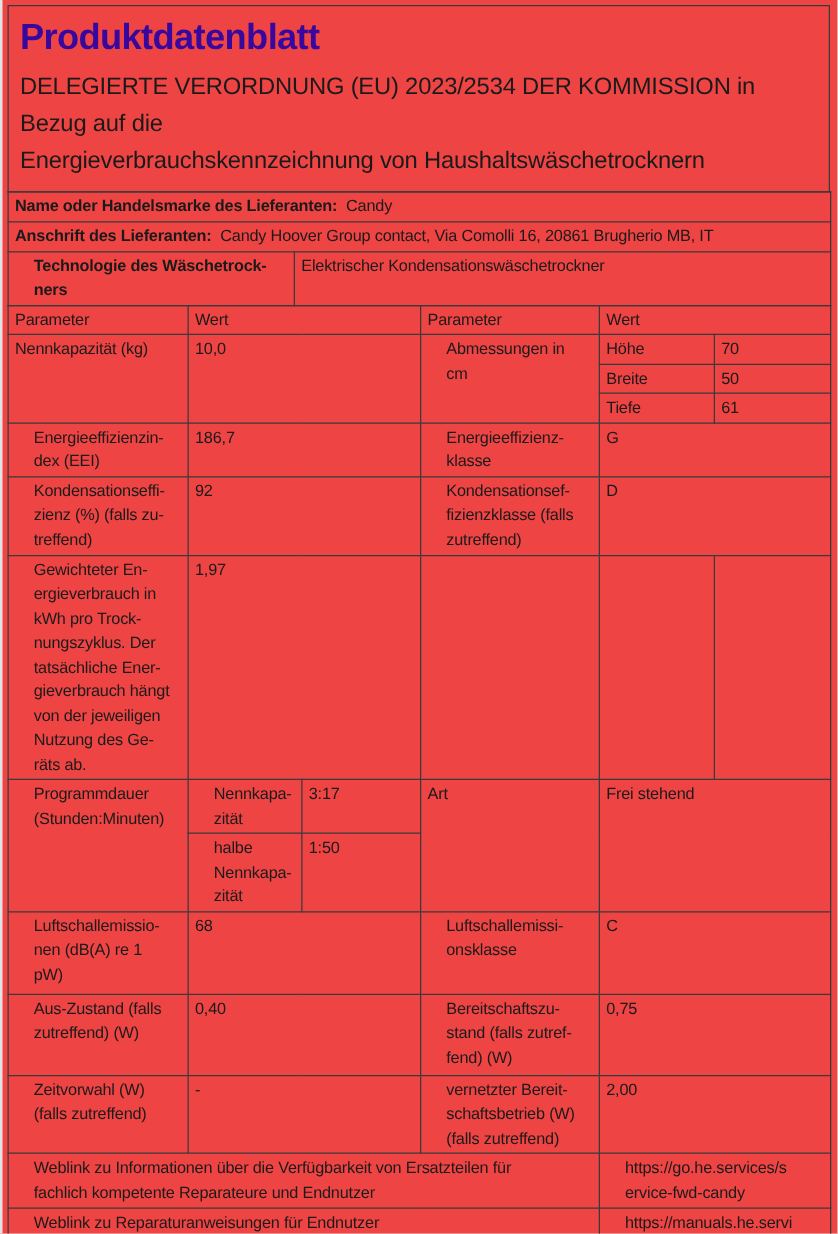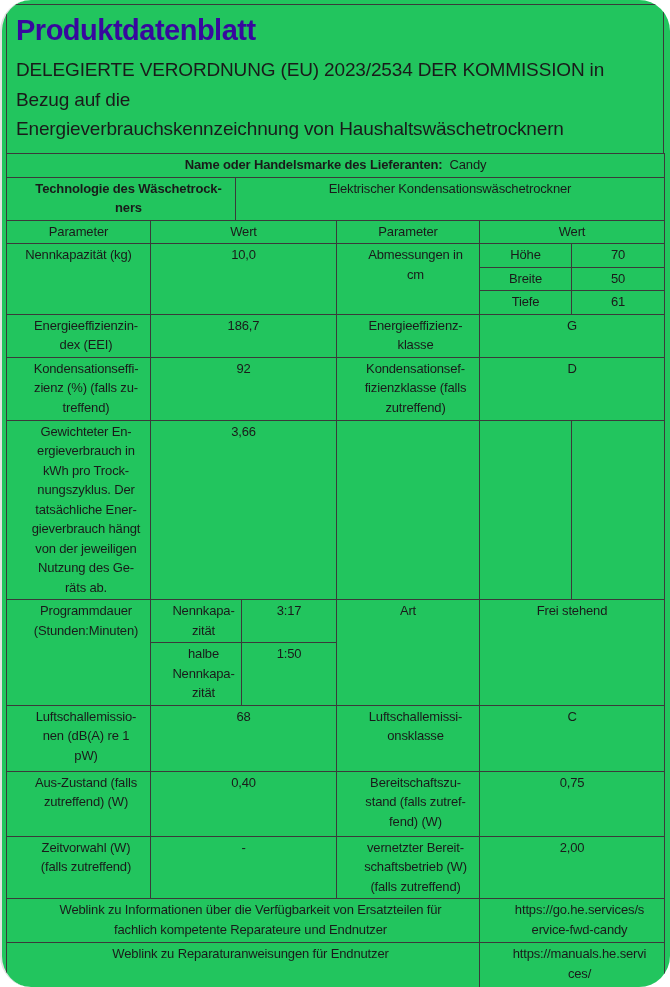--- a/index.html
+++ b/index.html
@@ -1,40 +1,38 @@
 <!DOCTYPE html>
 <html><head>
 <meta charset="utf-8">
 <style>
   html,body{margin:0;padding:0;background:#fff;}
   .page{
-    width:670px;height:987px;background:#22c55e;position:relative;overflow:hidden;
+    width:670px;height:987px;background:#ef4444;position:relative;overflow:hidden;
     font-family:"Liberation Sans","DejaVu Sans",sans-serif;
     color:#1a1a1a;font-size:13px;letter-spacing:-0.15px;
     border-left:2px solid #e3e3e3;
     box-sizing:border-box;
-    border-radius:31px;
   }
   .doc{margin:4px 5px 0 4px;width:658px;}
   .title-block{
     border:1px solid #3a3a3a;
     padding:7px 9px 9px 9px;
     box-sizing:border-box;
   }
   .doc-title{
     margin:0;font-size:29px;font-weight:bold;color:#38089E;
     letter-spacing:-0.5px;line-height:1.25;
   }
   .subtitle{
     margin:7px 0 0 0;font-size:19px;line-height:1.55;white-space:pre-line;
   }
   table{
     border-collapse:collapse;table-layout:fixed;width:658px;
     margin-top:-1px;
-    text-align:center;
   }
   td{
     border:1px solid #3a3a3a;
     vertical-align:top;
     padding:1px 5px 2px 5px;
     line-height:1.5;
     overflow:hidden;
   }
   .b{font-weight:bold;}
   .pre{white-space:pre-line;padding-left:20px;}
@@ -62,20 +60,25 @@
       <colgroup>
           <col style="width:229px">
           <col style="width:429px">
         </colgroup>
       <tbody>
           <tr class="h24">
         <td colspan="2">
           <span class="b">Name oder Handelsmarke des Lieferanten:</span><span class="val">Candy</span>
         </td>
       </tr>
+      <tr class="h24">
+        <td colspan="2">
+          <span class="b">Anschrift des Lieferanten:</span><span class="val">Candy Hoover Group contact, Via Comolli 16, 20861 Brugherio MB, IT</span>
+        </td>
+      </tr>
       <tr class="h38">
         <td class="b pre">Technologie des Wäschetrock-
 ners</td>
         <td>Elektrischer Kondensationswäschetrockner</td>
       </tr>
     </tbody>
       </table>
 
     <table>
       <colgroup>
@@ -135,21 +138,21 @@
       <tr class="h174">
         <td class="pre">Gewichteter En-
 ergieverbrauch in
 kWh pro Trock-
 nungszyklus. Der
 tatsächliche Ener-
 gieverbrauch hängt
 von der jeweiligen
 Nutzung des Ge-
 räts ab.</td>
-        <td colspan="2">3,66</td>
+        <td colspan="2">1,97</td>
         <td></td>
         <td></td>
         <td></td>
       </tr>
 
       <tr class="h42">
         <td rowspan="2" class="pre">Programmdauer
 (Stunden:Minuten)</td>
         <td class="pre">Nennkapa-
 zität</td>

